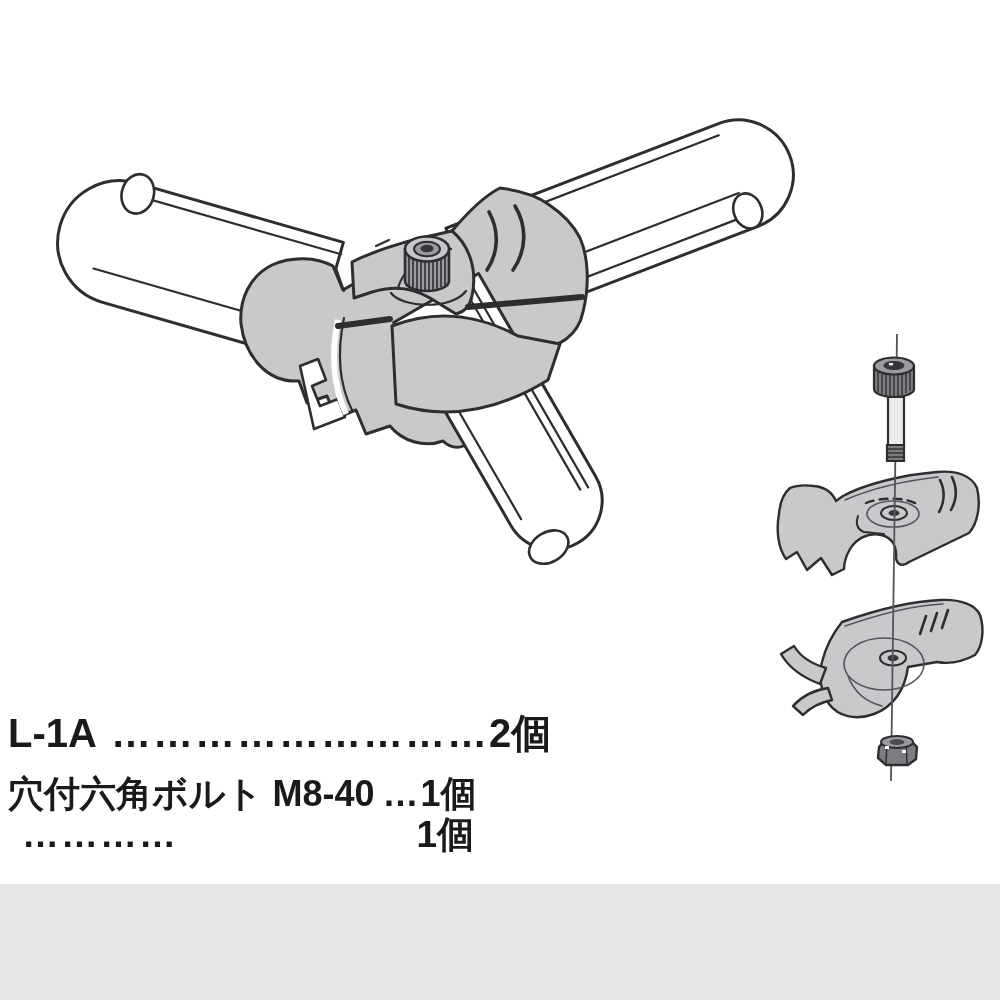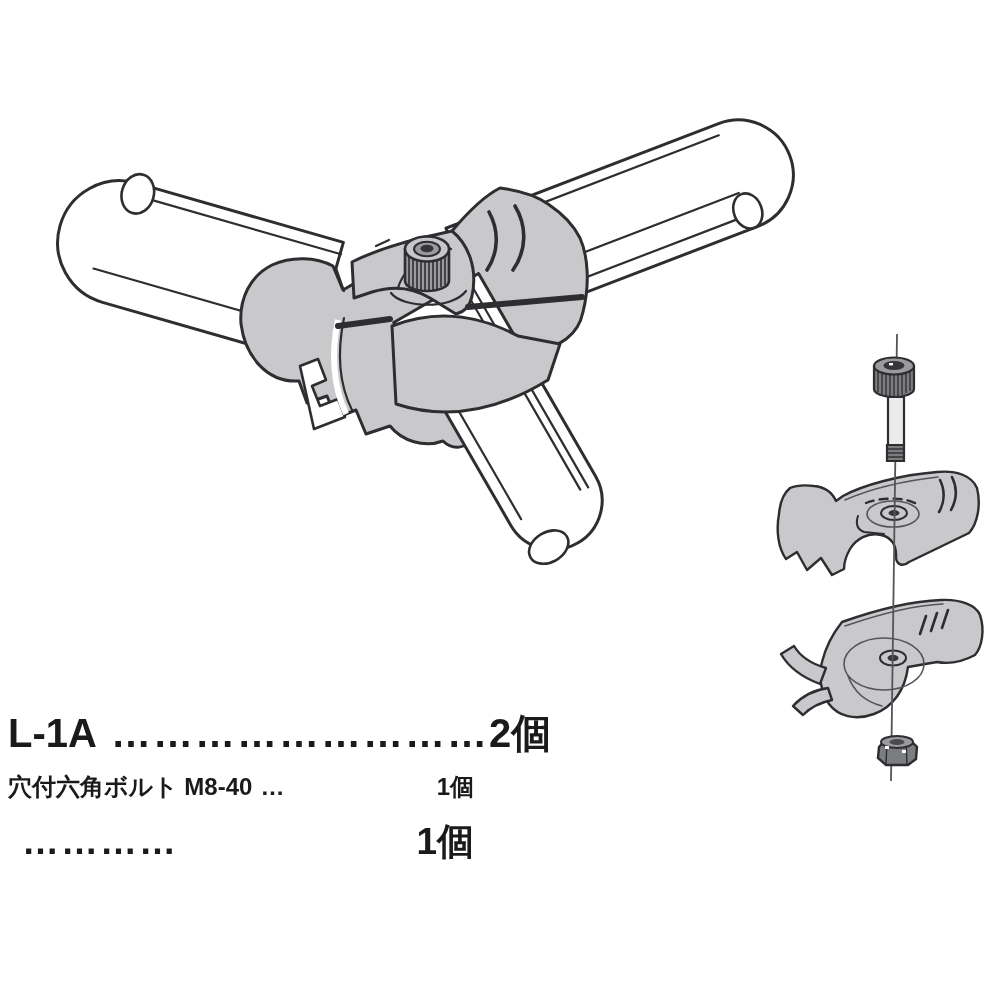--- a/index.html
+++ b/index.html
@@ -2,37 +2,37 @@
 <html lang="ja" style="--background: #ffffff; --line: #2e2e31; --line-soft: #54555a; --clamp-gray: #c9c9cc; --metal-light: #ececee; --metal-mid: #9a9b9f; --metal-dark: #7c7d81; --socket-dark: #35353a; --text: #1a1a1c;"><head>
 <meta charset="utf-8">
 <style>
   :root{
     --background:#ffffff; --line:#2e2e31; --line-soft:#54555a;
     --clamp-gray:#c9c9cc; --metal-light:#ececee; --metal-mid:#9a9b9f;
     --metal-dark:#7c7d81; --socket-dark:#35353a; --text:#1a1a1c;
   }
   html,body{margin:0;padding:0;}
   body{background:#e8e8e8;font-family:"Liberation Sans","DejaVu Sans",sans-serif;}
-  .canvas{position:relative;width:1000px;height:1000px;background:var(--background);overflow:hidden;text-decoration:underline;}
+  .canvas{position:relative;width:1000px;height:884px;background:var(--background);overflow:hidden;text-decoration:underline;}
   svg{position:absolute;left:0;top:0;}
   .ln2{fill:none;stroke:var(--line);stroke-width:2.2;stroke-linecap:round;stroke-linejoin:round;}
   .thin{fill:none;stroke:var(--line-soft);stroke-width:1.6;stroke-linecap:round;}
   .pipe{fill:#ffffff;stroke:var(--line);stroke-width:3;stroke-linejoin:round;}
   .gray{fill:var(--clamp-gray);stroke:var(--line);stroke-width:3;stroke-linejoin:round;}
   .gray2{fill:var(--clamp-gray);stroke:var(--line);stroke-width:2.4;stroke-linejoin:round;}
   .whitecut{fill:#ffffff;stroke:var(--line);stroke-width:2.6;stroke-linejoin:round;}
   .seam{fill:none;stroke:var(--line);stroke-width:6;stroke-linecap:round;}
   .hatch{fill:none;stroke:var(--line);stroke-width:3.6;stroke-linecap:round;}
   .dash{fill:none;stroke:var(--line);stroke-width:2.4;stroke-dasharray:8 6;stroke-linecap:round;}
   
   .parts{position:absolute;left:8px;top:710px;width:466px;color:var(--text);
          font-weight:700;line-height:1.15;}
   .part-row{display:flex;align-items:baseline;white-space:nowrap;}
   .row-1{font-size:40px;margin-bottom:17px;}
-  .row-2{font-size:24px;margin-bottom:20px;}
+  .row-2{font-size:36px;}
   .row-3{font-size:37px;}
   .leader{letter-spacing:2px;margin-left:14px;}
   .row-2 .leader{margin-left:8px;}
   .qty{margin-left:auto;}
 </style>
 </head>
 <body>
 
 <div class="canvas">
 

